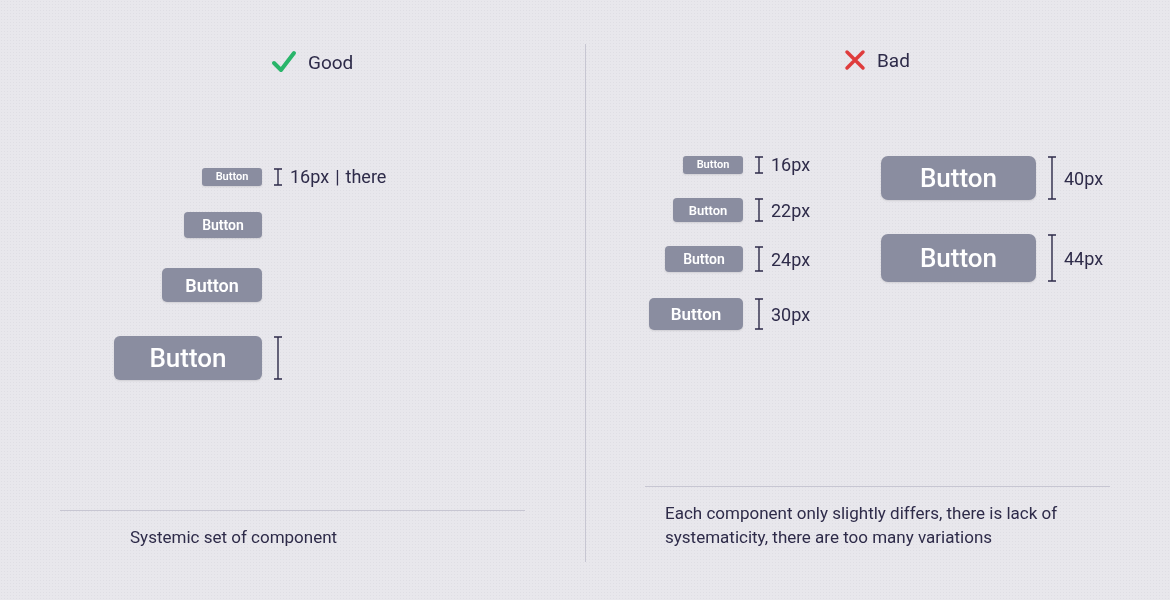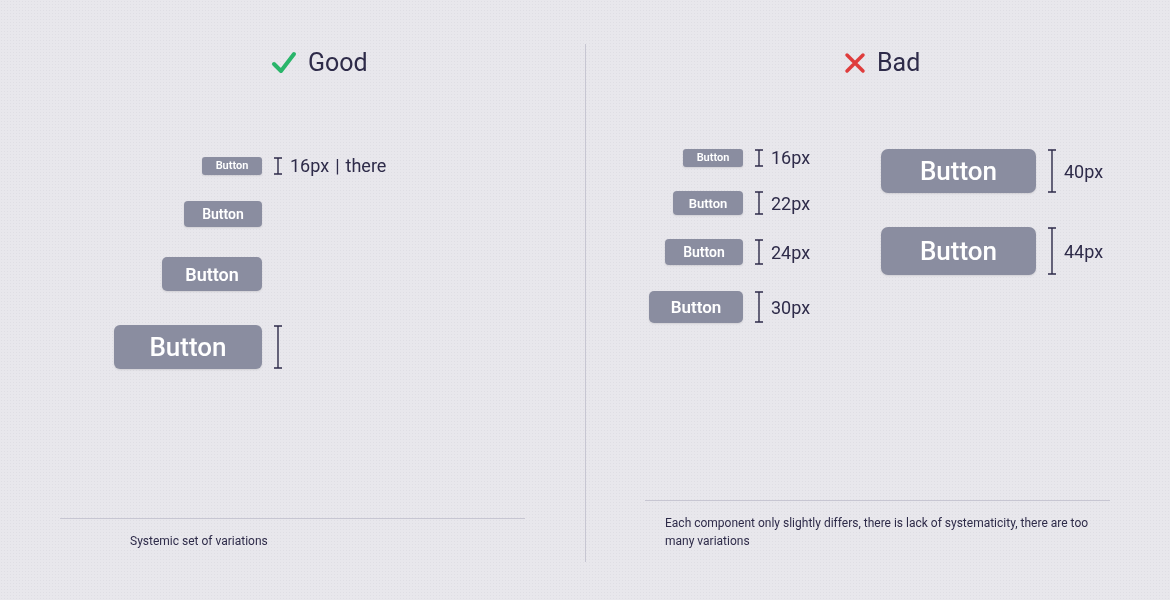--- a/index.html
+++ b/index.html
@@ -44,32 +44,33 @@
 .heading {
   display: flex;
   align-items: center;
   gap: 10px;
   margin-top: 48px;
   margin-left: 270px;
 }
 .col.bad .heading { margin-left: 258px; }
 .heading-label {
   color: #2e2b49;
-  font-size: 25px;
+  font-size: 19px;
   font-weight: 400;
 }
 .check-icon svg, .x-icon svg { display: block; }
 .body {
   flex: 1;
   position: relative;
 }
 .btn-row {
   position: absolute;
   display: flex;
   align-items: center;
+  margin-top: 12px;
 }
 .btn {
   background: #8a8da0;
   color: #fff;
   border-radius: 5px;
   display: flex;
   align-items: center;
   justify-content: center;
   font-weight: 600;
   box-shadow: 0 1px 2px rgba(0,0,0,0.1);
@@ -90,21 +91,21 @@
 .footer-wrap {
   padding: 0 60px 50px 60px;
 }
 .hr {
   height: 1px;
   background: rgba(100,100,130,0.25);
   margin-bottom: 14px;
 }
 .caption {
   color: #2e2b49;
-  font-size: 12px;
+  font-size: 17px;
   line-height: 1.45;
   max-width: 460px;
   margin-left: 70px;
 }
 .col.bad .caption { margin-left: 20px; }
 
 
 .btn-16 { height: 18px; width: 60px; font-size: 11px; border-radius: 3px; }
 .btn-22 { height: 24px; width: 70px; font-size: 13px; border-radius: 4px; }
 .btn-24 { height: 26px; width: 78px; font-size: 14px; border-radius: 4px; }
@@ -161,21 +162,21 @@
             <svg width="12" height="44" viewBox="0 0 12 44">
                 <path d="M2 1 H10 M6 1 V43 M2 43 H10" stroke="#2e2b49" stroke-width="1.4"></path>
               </svg>
           </span>
         </div>
       </div>
     </div>
 
     <div class="footer-wrap">
       <div class="hr"></div>
-      <div class="caption">Systemic set of variations</div>
+      <div class="caption">Systemic set of component</div>
     </div>
   </div>
 
   <div class="col bad">
     <div class="heading">
       <span class="x-icon">
         <svg width="24" height="24" viewBox="0 0 24 24" fill="none">
           <path d="M4 4 L20 20 M20 4 L4 20" stroke="#df3c3c" stroke-width="3.5" stroke-linecap="round"></path>
         </svg>
       </span>

